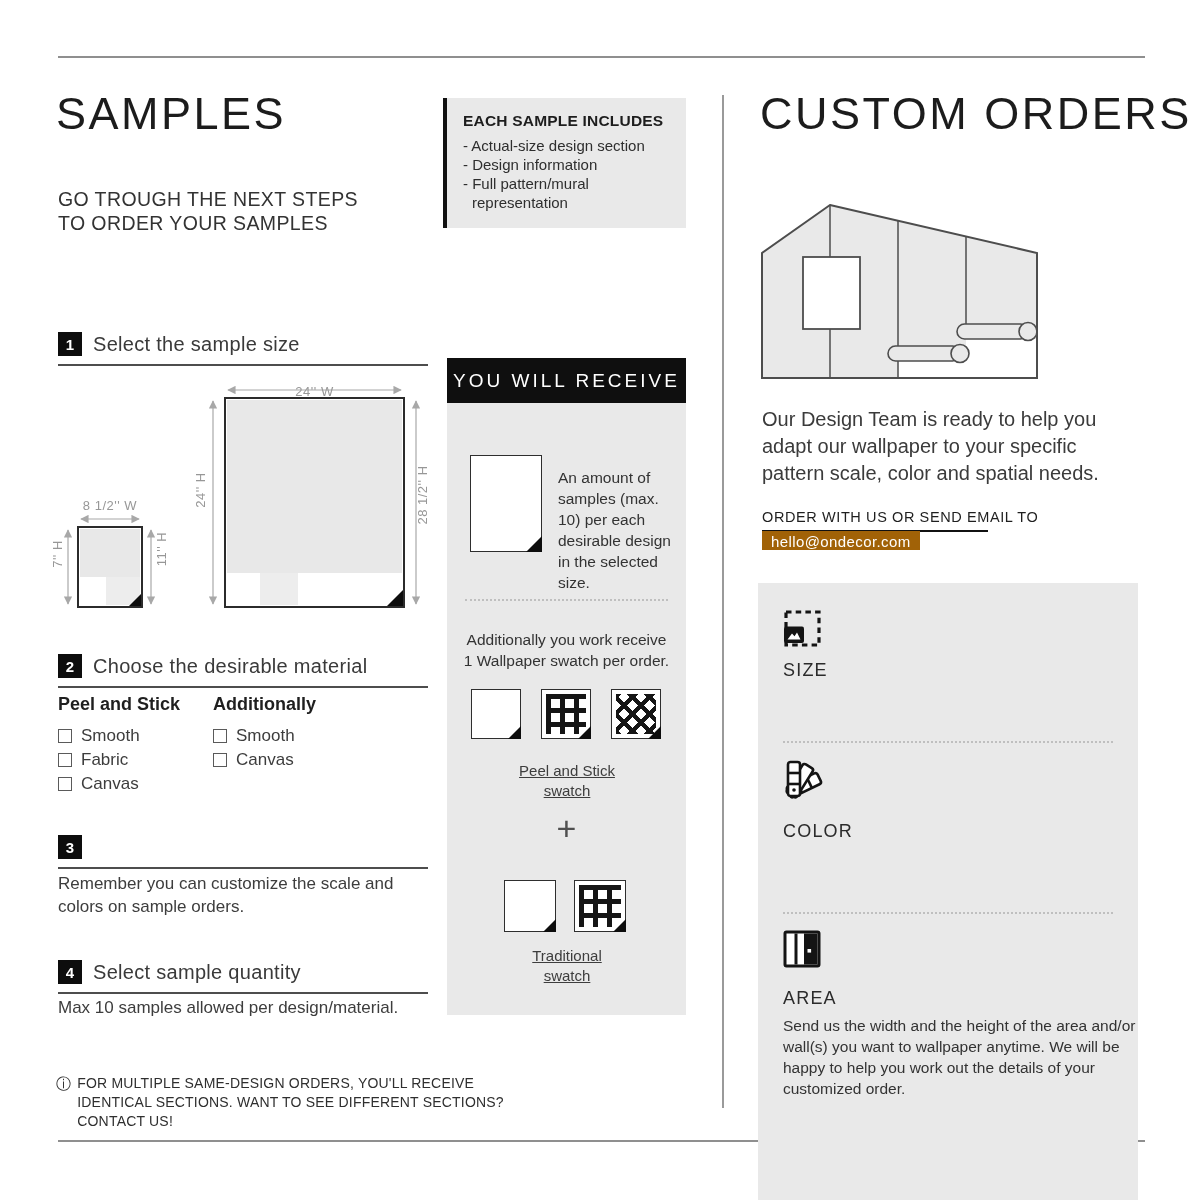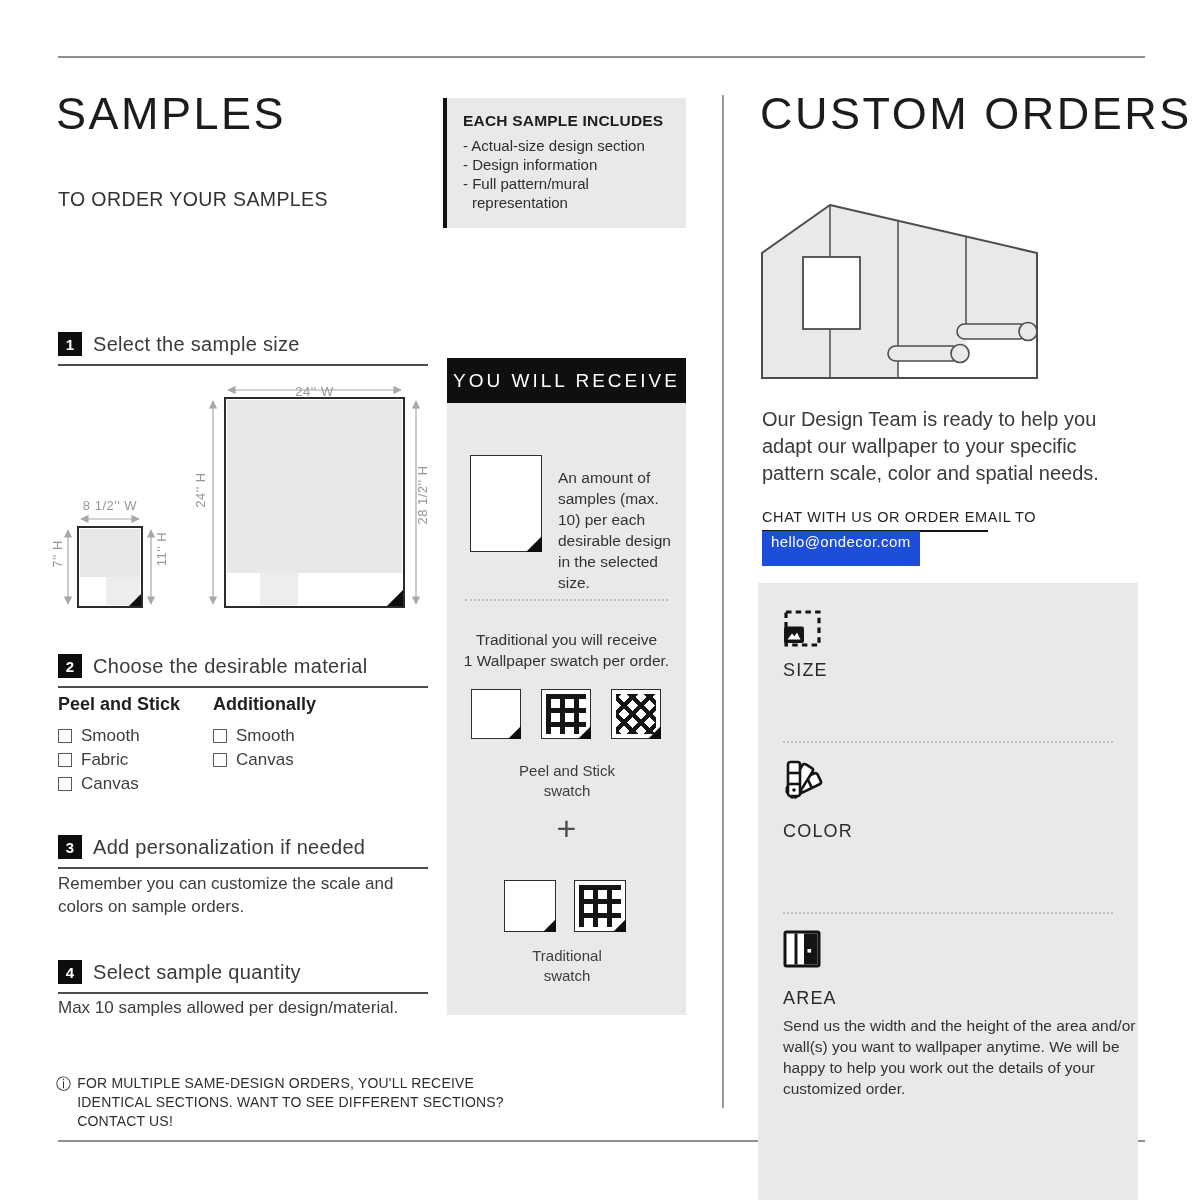--- a/index.html
+++ b/index.html
@@ -41,42 +41,43 @@
   .small-text { font-size:15.5px; line-height:21px; color:#333; }
   .dotted { border-top:2px dotted #bfbfbf; height:0; }
   .center-text { text-align:center; }
   .swatch { position:absolute; background:#fff; border:1.5px solid #2e2e2e; box-sizing:border-box; }
   .pat { position:absolute; inset:4px; }
   .grid-pat { background-image:repeating-linear-gradient(to right,#151515 0 5px,transparent 5px 14px),
               repeating-linear-gradient(to bottom,#151515 0 5px,transparent 5px 14px); }
   .cross-pat { background-image:repeating-linear-gradient(45deg,#151515 0 4px,transparent 4px 12px),
                repeating-linear-gradient(135deg,#151515 0 4px,transparent 4px 12px); }
   .plus-sign { font-size:34px; font-weight:300; color:#4f4f4f; }
-  .caption { font-size:15px; line-height:20px; color:#3d3d3d; }
+  .caption { font-size:15px; line-height:20px; color:#3d3d3d;text-decoration:underline; }
 
   .v-divider { width:2px; background:#9a9a9a; }
   .paragraph { font-size:20px; line-height:27px; color:#3b3b3b; }
   .chat-label { font-size:14.5px; letter-spacing:0.6px; color:#1f1f1f; width:226px;
                 border-bottom:2px solid #111; padding-bottom:5px; white-space:nowrap; }
-  .email-box { display:inline-block; background:#1d4ed8; color:#fff; font-size:15px; letter-spacing:0.4px; padding:2px 9px 16px; }
+  .email-box { display:inline-block; background:#a16207; color:#fff; font-size:15px; letter-spacing:0.4px; padding:2px 9px 0; }
   .features-panel { width:380px; height:652px; background:#e9e9e9; }
   .feat-title { font-size:18px; letter-spacing:1.2px; color:#2b2b2b; }
   .feat-text { font-size:15.5px; line-height:21px; color:#333; }
 </style>
 </head>
 <body>
 
 <div class="canvas">
 
   <div class="abs rule" style="left:58px; top:56px; width:1087px;"></div>
   <div class="abs rule" style="left:58px; top:1140px; width:1087px;"></div>
 
   <div class="abs big-title" style="left:56px; top:88px;">SAMPLES</div>
 
   <div class="abs intro" style="left:58px; top:187px;">
+    <div>GO TROUGH THE NEXT STEPS</div>
     <div>TO ORDER YOUR SAMPLES</div>
   </div>
 
   <div class="abs includes-box" style="left:443px; top:98px;">
     <div class="includes-title">EACH SAMPLE INCLUDES</div>
     <div class="includes-item">- Actual-size design section</div>
     <div class="includes-item">- Design information</div>
     <div class="includes-item" style="width:200px;">- Full pattern/mural representation</div>
   </div>
 
@@ -148,21 +149,20 @@
       <span>Smooth</span>
     </div>
     <div class="opt">
       <span class="cb"></span>
       <span>Canvas</span>
     </div>
   </div>
 
   <div class="abs step-head" style="left:58px; top:835px;">
     <div class="step-num">3</div>
-    <div class="step-title">Add personalization if needed</div>
   </div>
   <div class="abs body-text" style="left:58px; top:872px; width:345px;">Remember you can customize the scale and colors on sample orders.</div>
 
   <div class="abs step-head" style="left:58px; top:960px;">
     <div class="step-num">4</div>
     <div class="step-title">Select sample quantity</div>
   </div>
   <div class="abs body-text" style="left:58px; top:996px; width:390px;">Max 10 samples allowed per design/material.</div>
 
   <div class="abs note" style="left:56px; top:1074px;">
@@ -174,21 +174,21 @@
 
   <div class="abs receive-panel" style="left:447px; top:403px;">
     <div class="abs page-sheet" style="left:23px; top:52px; width:70px; height:95px;">
       <div class="fold fold16"></div>
     </div>
     <div class="abs small-text" style="left:111px; top:64px; width:126px;">An amount of samples (max. 10) per each desirable design in the selected size.</div>
 
     <div class="abs dotted" style="left:18px; top:196px; width:203px;"></div>
 
     <div class="abs small-text center-text" style="left:0; top:226px; width:239px;">
-      <div>Traditional you will receive</div>
+      <div>Additionally you work receive</div>
       <div>1 Wallpaper swatch per order.</div>
     </div>
 
     <div class="swatch" style="left:24px; top:286px; width:50px; height:50px;">
       <div class="fold"></div>
     </div>
     <div class="swatch" style="left:94px; top:286px; width:50px; height:50px;">
       <div class="pat grid-pat"></div>
       <div class="fold"></div>
     </div>
@@ -229,21 +229,21 @@
       <circle cx="273" cy="135.5" r="9"></circle>
       <rect x="133" y="150" width="72" height="15" rx="7.5"></rect>
       <circle cx="205" cy="157.5" r="9"></circle>
     </g>
     <rect x="48" y="61" width="57" height="72" fill="#ffffff" stroke="#4d4d4d" stroke-width="1.8"></rect>
     <path d="M75,9 L282,57 L282,182 L7,182 L7,57 Z" fill="none" stroke="#4d4d4d" stroke-width="2"></path>
   </svg>
 
   <div class="abs paragraph" style="left:762px; top:406px; width:378px;">Our Design Team is ready to help you adapt our wallpaper to your specific pattern scale, color and spatial needs.</div>
 
-  <div class="abs chat-label" style="left:762px; top:509px;">CHAT WITH US OR ORDER EMAIL TO</div>
+  <div class="abs chat-label" style="left:762px; top:509px;">ORDER WITH US OR SEND EMAIL TO</div>
   <div class="abs" style="left:762px; top:531px;">
     <span class="email-box">hello@ondecor.com</span>
   </div>
 
   <div class="abs features-panel" style="left:758px; top:583px;">
 
     <svg class="abs" style="left:25px; top:26px;" width="38" height="38" viewBox="0 0 38 38">
       <rect x="3" y="3" width="33" height="33" fill="none" stroke="#141414" stroke-width="3.2" stroke-dasharray="5.5 4.2"></rect>
       <rect x="1" y="17.5" width="20" height="16.5" rx="2" fill="#141414"></rect>
       <path d="M4.5,30.5 L9,24.5 L11.5,27.3 L14,23.5 L17.5,30.5 Z" fill="#ffffff"></path>

